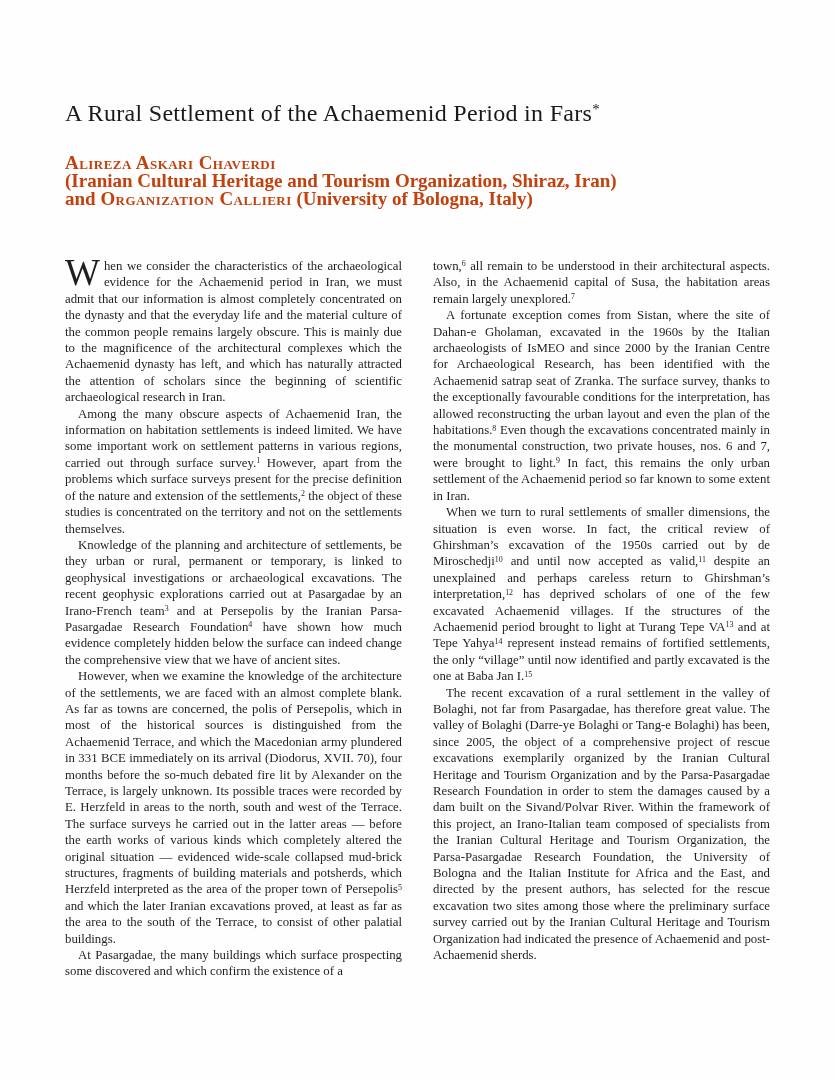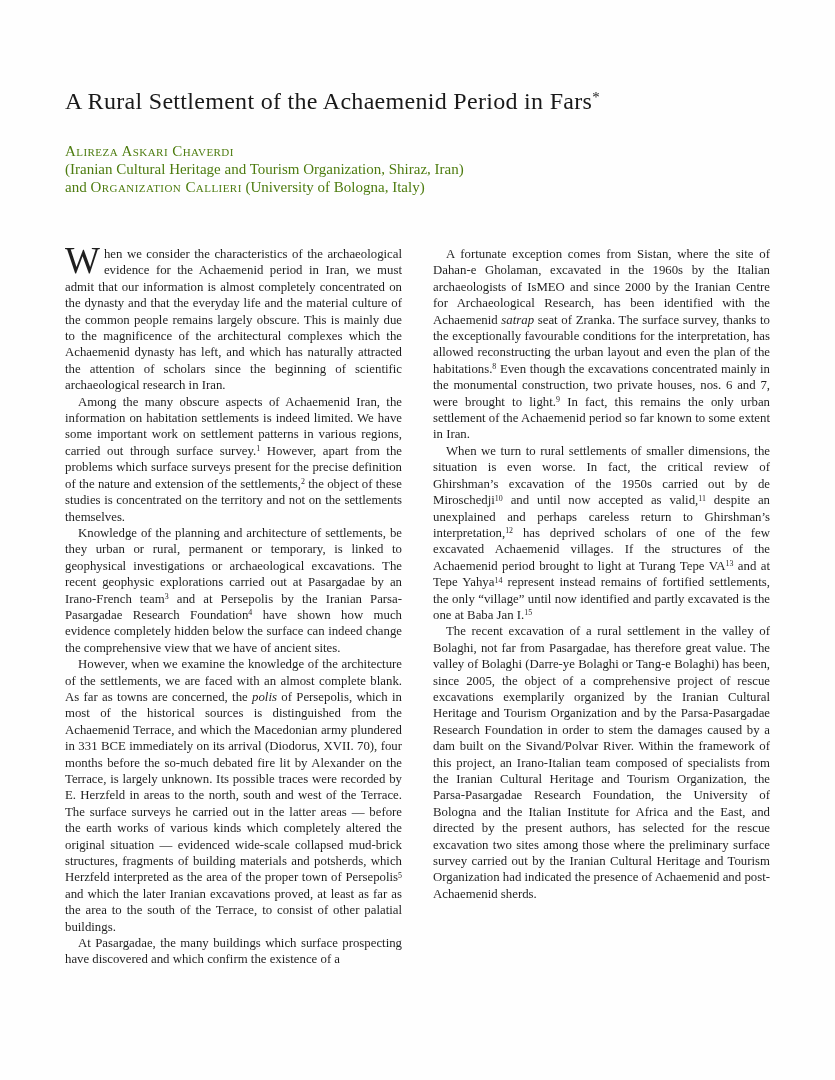--- a/index.html
+++ b/index.html
@@ -9,44 +9,45 @@
     width: 835px;
     height: 1080px;
     background: #fefefe;
     color: #1e1e1e;
     font-family: "Liberation Serif", "DejaVu Serif", serif;
     overflow: hidden;
   }
   .content {
     position: absolute;
     left: 65px;
-    top: 88px;
+    top: 100px;
     width: 706px;
   }
   .title {
     margin: 0;
     font-size: 24px;
     font-weight: 400;
     letter-spacing: 0.3px;
     color: #191919;
     white-space: nowrap;
   }
   .sup {
     font-size: 0.62em;
     position: relative;
     top: -0.45em;
     line-height: 0;
   }
-  .it { font-style: italic; }
+  .it { }
   .sc { font-variant: small-caps; letter-spacing: 0.45px; }
   .authors {
     margin-top: 27px;
-    font-size: 15px;
+    font-size: 19px;
     line-height: 18px;
-    color: #4d7c0f;
+    color: #c2410c;
+    font-weight: bold;
   }
   .body-cols {
     display: flex;
     gap: 31px;
     margin-top: 50px;
   }
   .col {
     width: 337px;
     font-size: 12.8px;
     line-height: 16.4px;
@@ -76,23 +77,24 @@
       <div class="author-line">(Iranian Cultural Heritage and Tourism Organization, Shiraz, Iran)</div>
       <div class="author-line">and <span class="sc">Organization Callieri</span> (University of Bologna, Italy)</div>
     </div>
 
     <div class="body-cols">
       <div class="col">
           <p class="noindent"><span class="dropcap">W</span>hen we consider the characteristics of the archaeological evidence for the Achaemenid period in Iran, we must admit that our information is almost completely concentrated on the dynasty and that the everyday life and the material culture of the common people remains largely obscure. This is mainly due to the magnificence of the architectural complexes which the Achaemenid dynasty has left, and which has naturally attracted the attention of scholars since the beginning of scientific archaeological research in Iran.</p>
           <p>Among the many obscure aspects of Achaemenid Iran, the information on habitation settlements is indeed limited. We have some important work on settlement patterns in various regions, carried out through surface survey.<span class="sup">1</span> However, apart from the problems which surface surveys present for the precise definition of the nature and extension of the settlements,<span class="sup">2</span> the object of these studies is concentrated on the territory and not on the settlements themselves.</p>
           <p>Knowledge of the planning and architecture of settlements, be they urban or rural, permanent or temporary, is linked to geophysical investigations or archaeological excavations. The recent geophysic explorations carried out at Pasargadae by an Irano-French team<span class="sup">3</span> and at Persepolis by the Iranian Parsa-Pasargadae Research Foundation<span class="sup">4</span> have shown how much evidence completely hidden below the surface can indeed change the comprehensive view that we have of ancient sites.</p>
           <p>However, when we examine the knowledge of the architecture of the settlements, we are faced with an almost complete blank. As far as towns are concerned, the <span class="it">polis</span> of Persepolis, which in most of the historical sources is distinguished from the Achaemenid Terrace, and which the Macedonian army plundered in 331 BCE immediately on its arrival (Diodorus, XVII. 70), four months before the so-much debated fire lit by Alexander on the Terrace, is largely unknown. Its possible traces were recorded by E. Herzfeld in areas to the north, south and west of the Terrace. The surface surveys he carried out in the latter areas — before the earth works of various kinds which completely altered the original situation — evidenced wide-scale collapsed mud-brick structures, fragments of building materials and potsherds, which Herzfeld interpreted as the area of the proper town of Persepolis<span class="sup">5</span> and which the later Iranian excavations proved, at least as far as the area to the south of the Terrace, to consist of other palatial buildings.</p>
-          <p>At Pasargadae, the many buildings which surface prospecting have discovered and which confirm the existence of a</p>
+          <p>At Pasargadae, the many buildings which surface prospecting some discovered and which confirm the existence of a</p>
         </div>
       <div class="col">
+          <p class="noindent">town,<span class="sup">6</span> all remain to be understood in their architectural aspects. Also, in the Achaemenid capital of Susa, the habitation areas remain largely unexplored.<span class="sup">7</span></p>
           <p>A fortunate exception comes from Sistan, where the site of Dahan-e Gholaman, excavated in the 1960s by the Italian archaeologists of IsMEO and since 2000 by the Iranian Centre for Archaeological Research, has been identified with the Achaemenid <span class="it">satrap</span> seat of Zranka. The surface survey, thanks to the exceptionally favourable conditions for the interpretation, has allowed reconstructing the urban layout and even the plan of the habitations.<span class="sup">8</span> Even though the excavations concentrated mainly in the monumental construction, two private houses, nos. 6 and 7, were brought to light.<span class="sup">9</span> In fact, this remains the only urban settlement of the Achaemenid period so far known to some extent in Iran.</p>
           <p>When we turn to rural settlements of smaller dimensions, the situation is even worse. In fact, the critical review of Ghirshman’s excavation of the 1950s carried out by de Miroschedji<span class="sup">10</span> and until now accepted as valid,<span class="sup">11</span> despite an unexplained and perhaps careless return to Ghirshman’s interpretation,<span class="sup">12</span> has deprived scholars of one of the few excavated Achaemenid villages. If the structures of the Achaemenid period brought to light at Turang Tepe VA<span class="sup">13</span> and at Tepe Yahya<span class="sup">14</span> represent instead remains of fortified settlements, the only “village” until now identified and partly excavated is the one at Baba Jan I.<span class="sup">15</span></p>
           <p>The recent excavation of a rural settlement in the valley of Bolaghi, not far from Pasargadae, has therefore great value. The valley of Bolaghi (Darre-ye Bolaghi or Tang-e Bolaghi) has been, since 2005, the object of a comprehensive project of rescue excavations exemplarily organized by the Iranian Cultural Heritage and Tourism Organization and by the Parsa-Pasargadae Research Foundation in order to stem the damages caused by a dam built on the Sivand/Polvar River. Within the framework of this project, an Irano-Italian team composed of specialists from the Iranian Cultural Heritage and Tourism Organization, the Parsa-Pasargadae Research Foundation, the University of Bologna and the Italian Institute for Africa and the East, and directed by the present authors, has selected for the rescue excavation two sites among those where the preliminary surface survey carried out by the Iranian Cultural Heritage and Tourism Organization had indicated the presence of Achaemenid and post-Achaemenid sherds.</p>
         </div>
     </div>
 
   </div>
 </div>
 
 </body></html>

